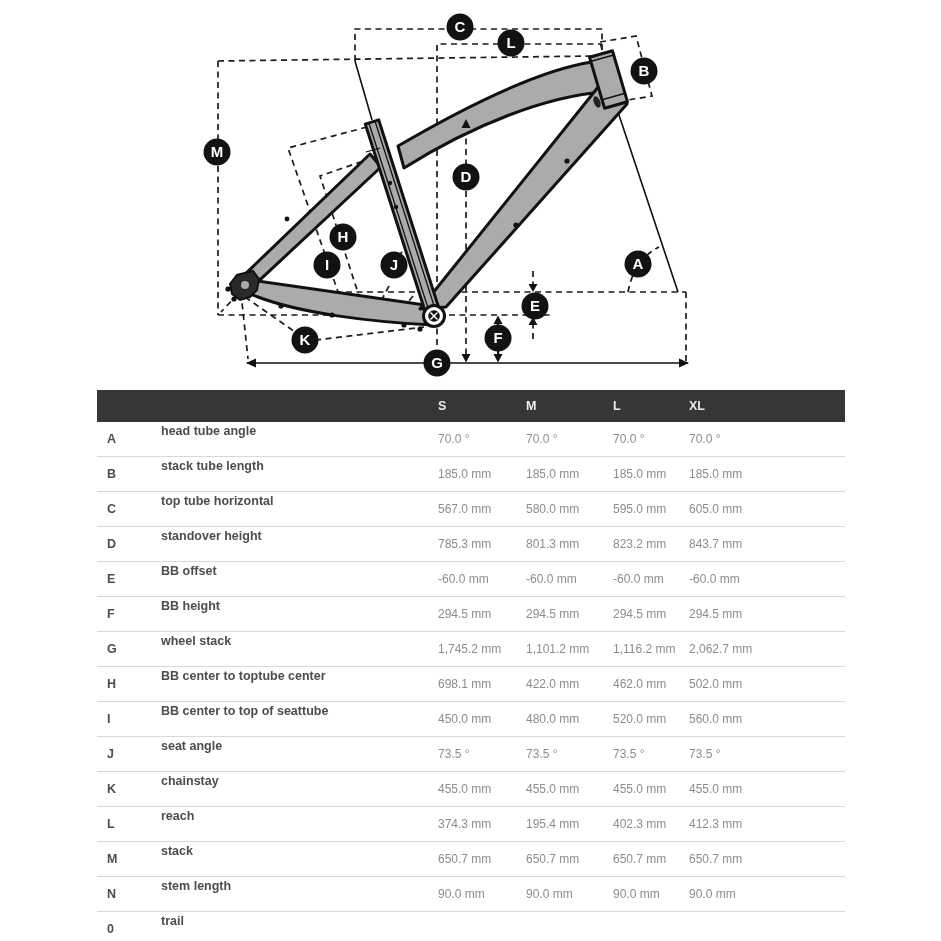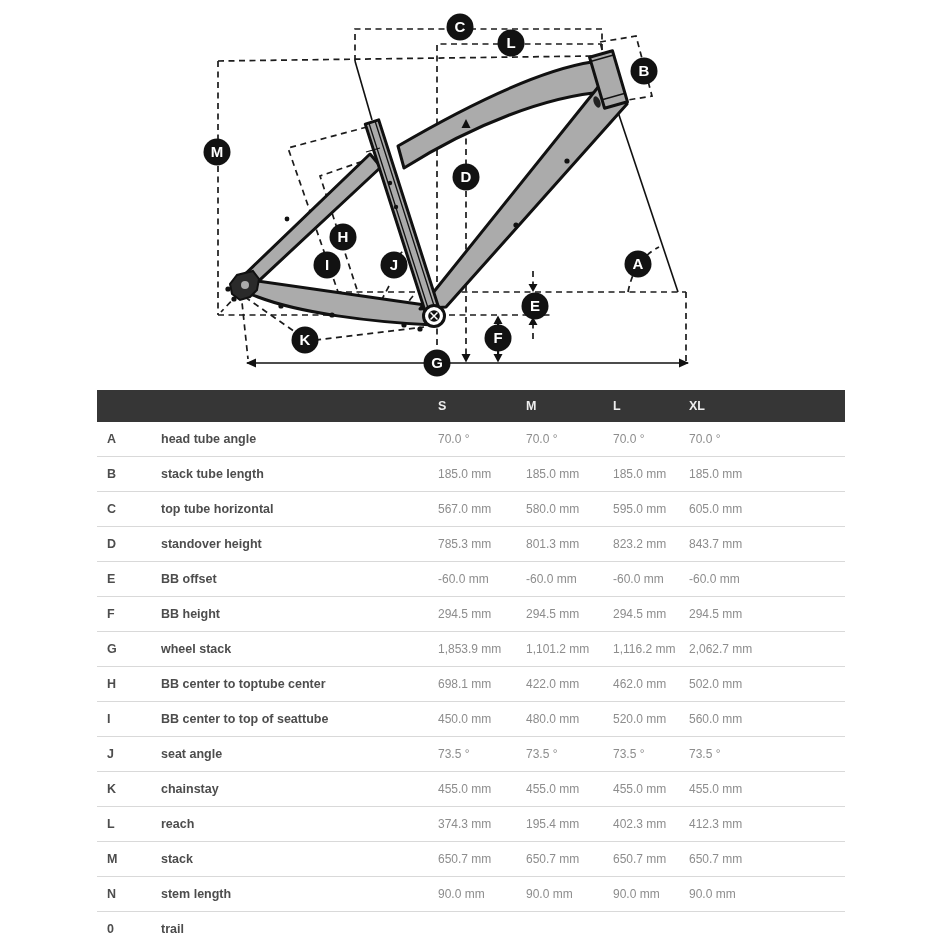--- a/index.html
+++ b/index.html
@@ -18,21 +18,21 @@
   .bump{fill:#111;}
   .lblc{fill:#121212;}
   .lblt{fill:#ffffff;font-size:15px;font-weight:bold;text-anchor:middle;}
   .arrow{fill:#111;stroke:none;}
   
   .geo-table{position:absolute;left:97px;top:390px;width:748px;}
   .thead{position:relative;height:32px;background:#363636;}
   .thead span{position:absolute;top:9px;color:#ededed;font-weight:bold;font-size:12.5px;}
   .trow{position:relative;height:34px;border-bottom:1px solid #d9d9d9;background:#fff;}
   .cl{position:absolute;left:10px;top:10px;font-size:12.5px;font-weight:bold;color:#4d4d4d;}
-  .cn{position:absolute;left:39px;top:10px;font-size:12.5px;font-weight:bold;color:#4d4d4d;padding-left:25px;}
+  .cn{position:absolute;left:39px;top:2px;font-size:12.5px;font-weight:bold;color:#4d4d4d;padding-left:25px;}
   .cv{position:absolute;top:10px;font-size:12px;color:#8d8d8d;text-align:right;}
   .p0{left:341px}.p1{left:429px}.p2{left:516px}.p3{left:592px}
 </style>
 </head>
 <body>
 
 <div class="diagram">
 <svg width="941" height="388" viewBox="0 0 941 388">
 
   <g class="dash">
@@ -225,21 +225,21 @@
     <span class="cl">F</span>
     <span class="cn">BB height</span>
     <span class="cv p0">294.5 mm</span>
     <span class="cv p1">294.5 mm</span>
     <span class="cv p2">294.5 mm</span>
     <span class="cv p3">294.5 mm</span>
   </div>
   <div class="trow">
     <span class="cl">G</span>
     <span class="cn">wheel stack</span>
-    <span class="cv p0">1,853.9 mm</span>
+    <span class="cv p0">1,745.2 mm</span>
     <span class="cv p1">1,101.2 mm</span>
     <span class="cv p2">1,116.2 mm</span>
     <span class="cv p3">2,062.7 mm</span>
   </div>
   <div class="trow">
     <span class="cl">H</span>
     <span class="cn">BB center to toptube center</span>
     <span class="cv p0">698.1 mm</span>
     <span class="cv p1">422.0 mm</span>
     <span class="cv p2">462.0 mm</span>

